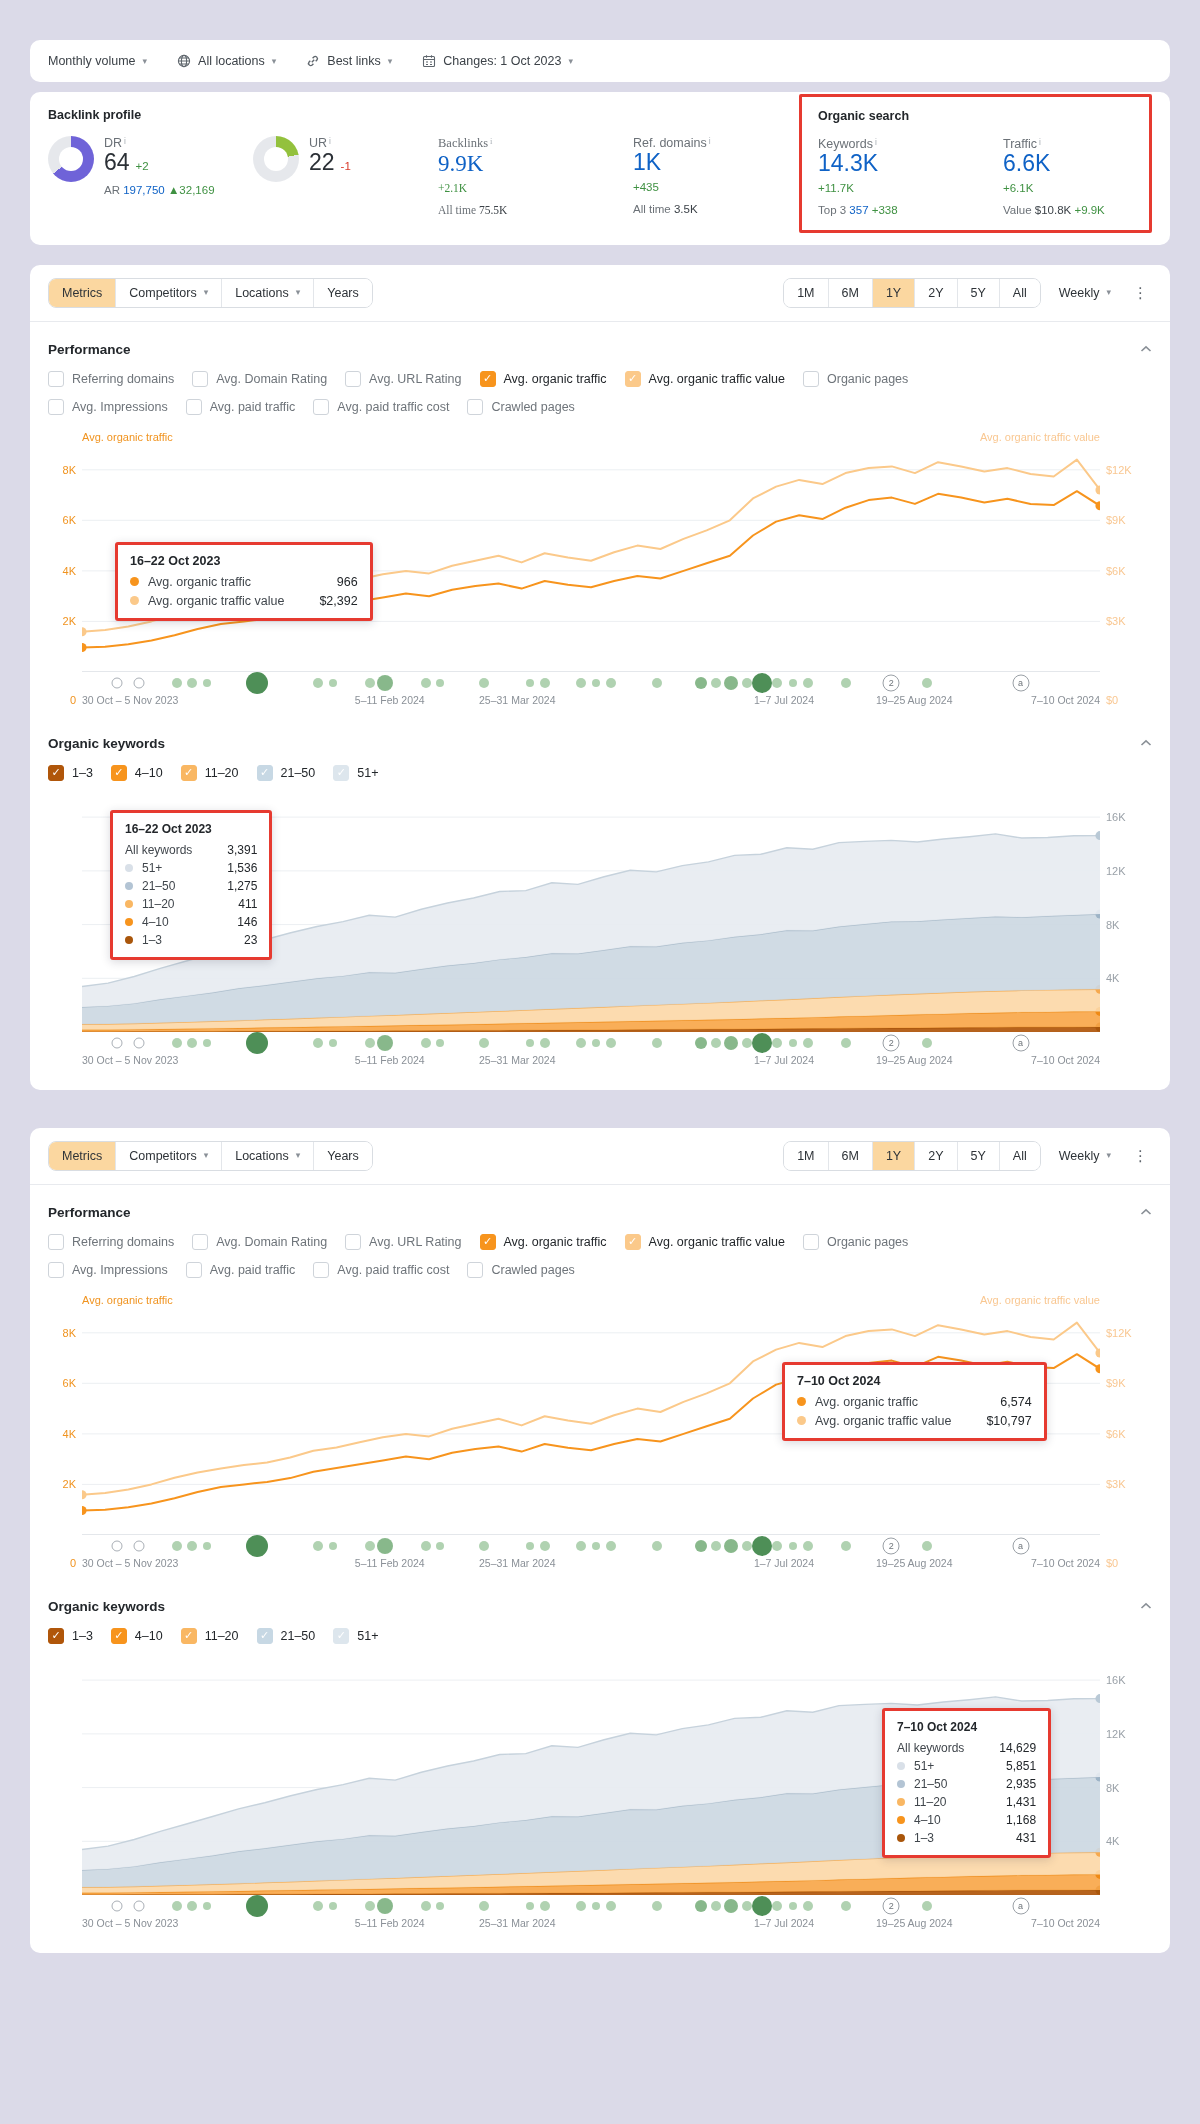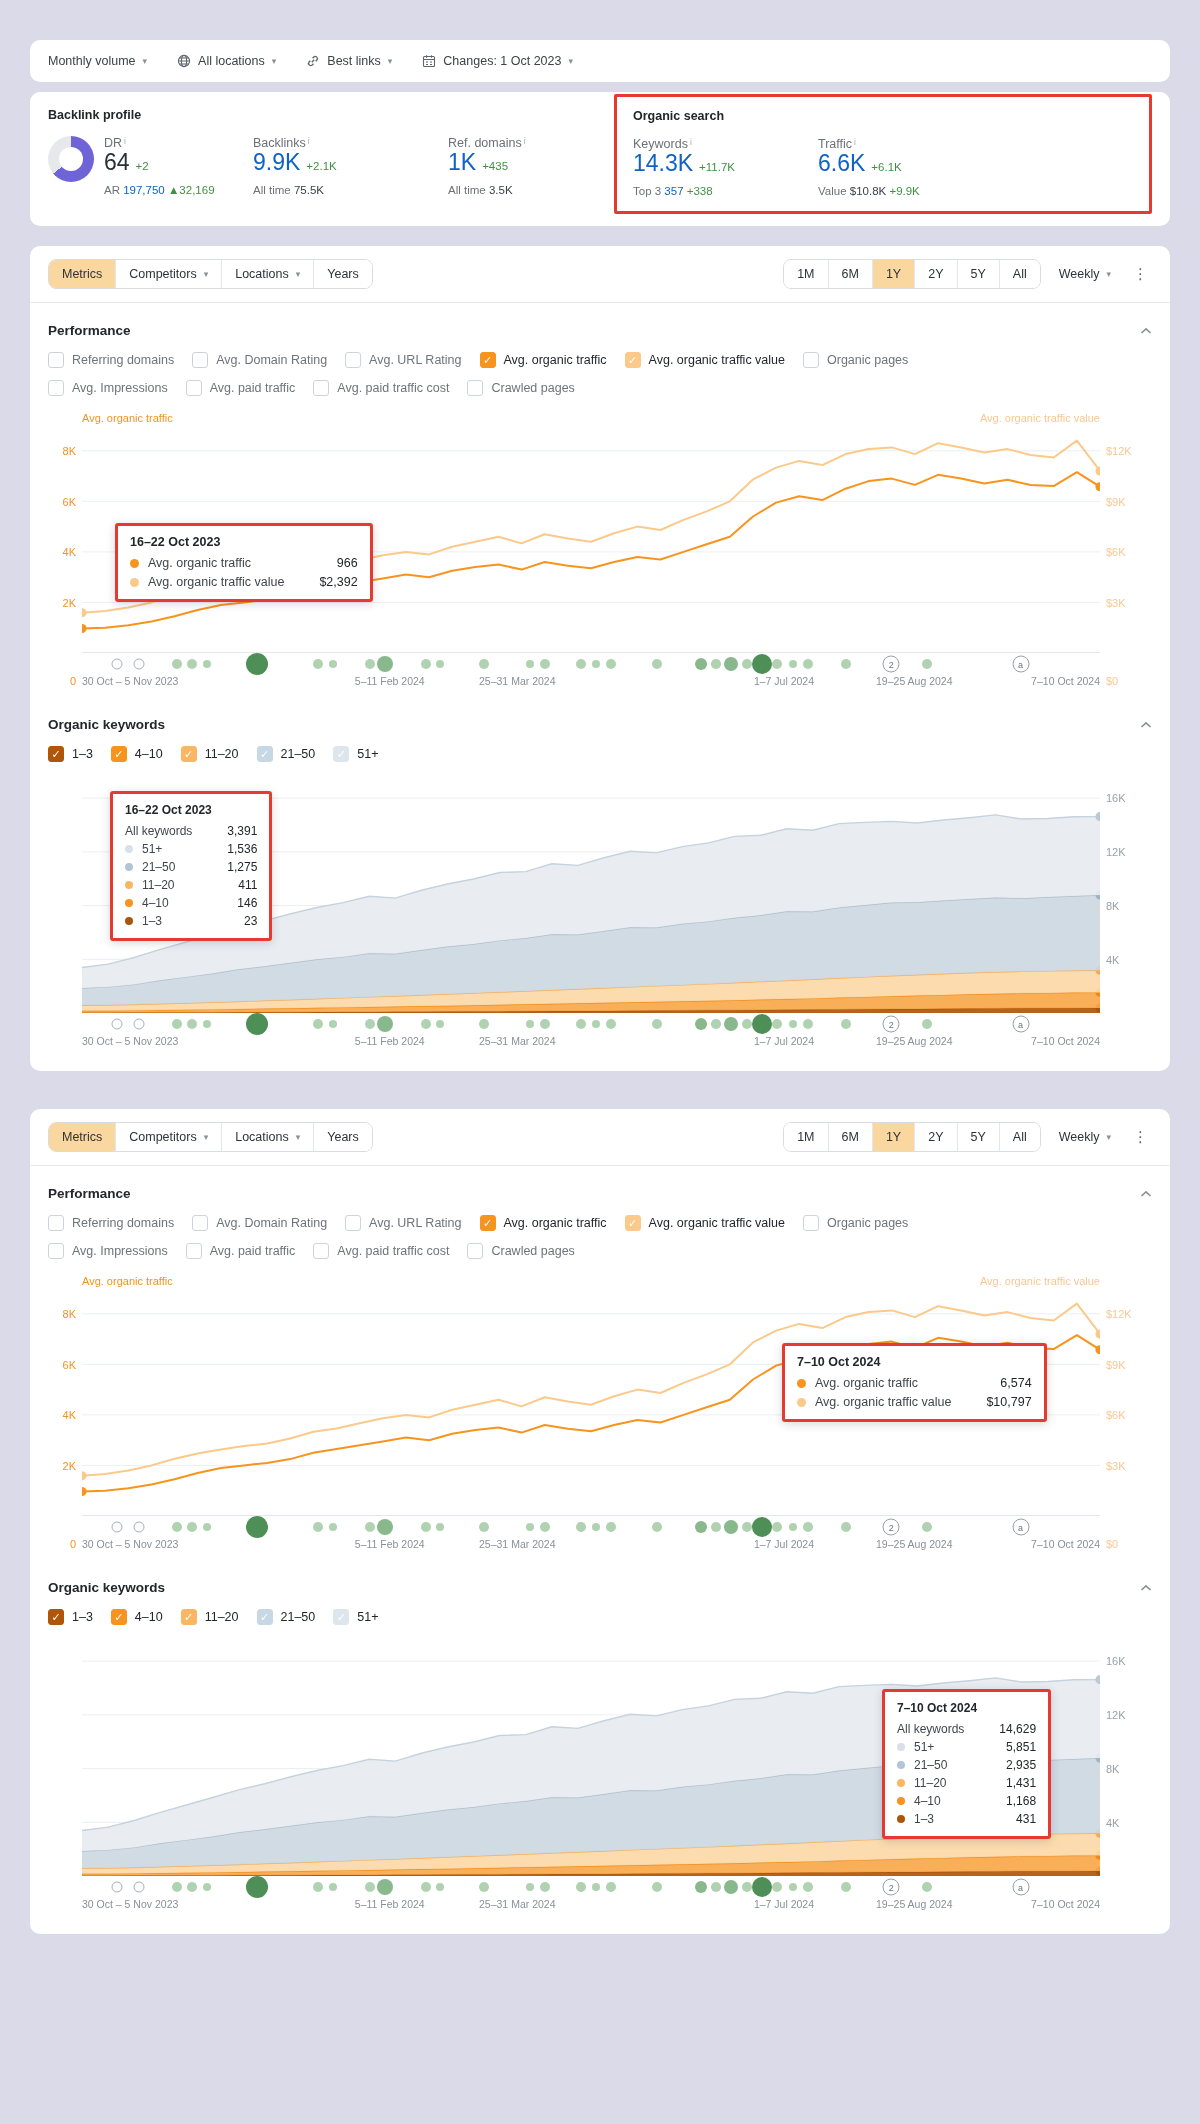--- a/index.html
+++ b/index.html
@@ -23,29 +23,29 @@
   .caret{font-size:9px;color:#8a9097;line-height:1;}
   .ficon svg{display:block}
   
   .metrics-card{margin-top:10px;padding:16px 18px 18px 18px;display:flex;gap:0;}
   .group-title{font-size:12.5px;font-weight:bold;margin-bottom:14px;}
   .metric-cols{display:flex;}
   .mcol{display:flex;gap:10px;}
   .m-label{font-size:12.5px;color:#6b7177;}
   .info{font-size:8.5px;color:#a9afb5;vertical-align:top;margin-left:2px;}
   .m-value{font-size:23px;color:#2b3036;line-height:1.1;display:flex;align-items:baseline;gap:6px;}
-  .m-value.blue{color:#0f62c6;}
+  .m-value.blue{color:#0f62c6;flex-direction:column;}
   .delta{font-size:11.5px;}
   .up{color:#3f9142;} .down{color:#d93a2b;}
   .m-sub{font-size:11.5px;color:#6b7177;margin-top:9px;white-space:nowrap;}
   .m-sub .b{color:#0f62c6;} .m-sub .dk{color:#3c4248;}
   .donut{width:46px;height:46px;border-radius:50%;position:relative;flex:none;}
   .donut::after{content:"";position:absolute;inset:11px;background:#fff;border-radius:50%;}
   .bp-group .metric-cols{gap:0;}
-  .mcol-dr{width:205px;} .mcol-ur{width:185px;} .mcol-bl{width:195px;} .mcol-rd{width:180px;}
+  .mcol-dr{width:205px;} .mcol-ur{width:185px;} .mcol-bl{width:195px;font-family:Liberation Serif, serif;} .mcol-rd{width:180px;}
   .os-group{border:3px solid #e63a30;border-radius:2px;padding:12px 16px 14px 16px;margin:-14px 0 -6px -14px;flex:1;}
   .os-cols{display:flex;} .os-kw{width:185px;}
   
   .panel{margin-top:20px;border-radius:10px;background:#fff;overflow:hidden;}
   .panel + .panel{margin-top:38px;}
   .panel:last-of-type{margin-bottom:39px;}
   .tabs-row{display:flex;align-items:center;justify-content:space-between;padding:13px 18px;border-bottom:1px solid #e8eaee;}
   .seg{display:flex;border:1px solid #d9dde2;border-radius:8px;overflow:hidden;}
   .seg .it{padding:7px 13px;font-size:12.5px;color:#2e3338;cursor:pointer;display:flex;align-items:center;gap:7px;background:#fff;border-left:1px solid #e3e6ea;}
   .seg .it:first-child{border-left:none;}
@@ -156,20 +156,30 @@
           <div class="donut" id="dr-donut" style="background: conic-gradient(rgb(111, 99, 216) 0deg, rgb(111, 99, 216) 64%, rgb(230, 232, 236) 64%, rgb(230, 232, 236) 100%);"></div>
           <div>
             <div class="m-label"><span>DR</span><span class="info">i</span></div>
             <div class="m-value">
                 <span>64</span>
                 <span class="delta up">+2</span>
               </div>
             <div class="m-sub"><span>AR</span> <span class="b">197,750</span> <span class="up">▲32,169</span></div>
           </div>
         </div>
+        <div class="mcol mcol-ur">
+          <div class="donut" id="ur-donut" style="background: conic-gradient(rgb(147, 193, 61) 0deg, rgb(147, 193, 61) 22%, rgb(230, 232, 236) 22%, rgb(230, 232, 236) 100%);"></div>
+          <div>
+            <div class="m-label"><span>UR</span><span class="info">i</span></div>
+            <div class="m-value">
+                <span>22</span>
+                <span class="delta down">-1</span>
+              </div>
+          </div>
+        </div>
         <div class="mcol mcol-bl">
           <div>
             <div class="m-label"><span>Backlinks</span><span class="info">i</span></div>
             <div class="m-value blue">
                 <span>9.9K</span>
                 <span class="delta up">+2.1K</span>
               </div>
             <div class="m-sub"><span>All time</span> <span class="dk">75.5K</span></div>
           </div>
         </div>

